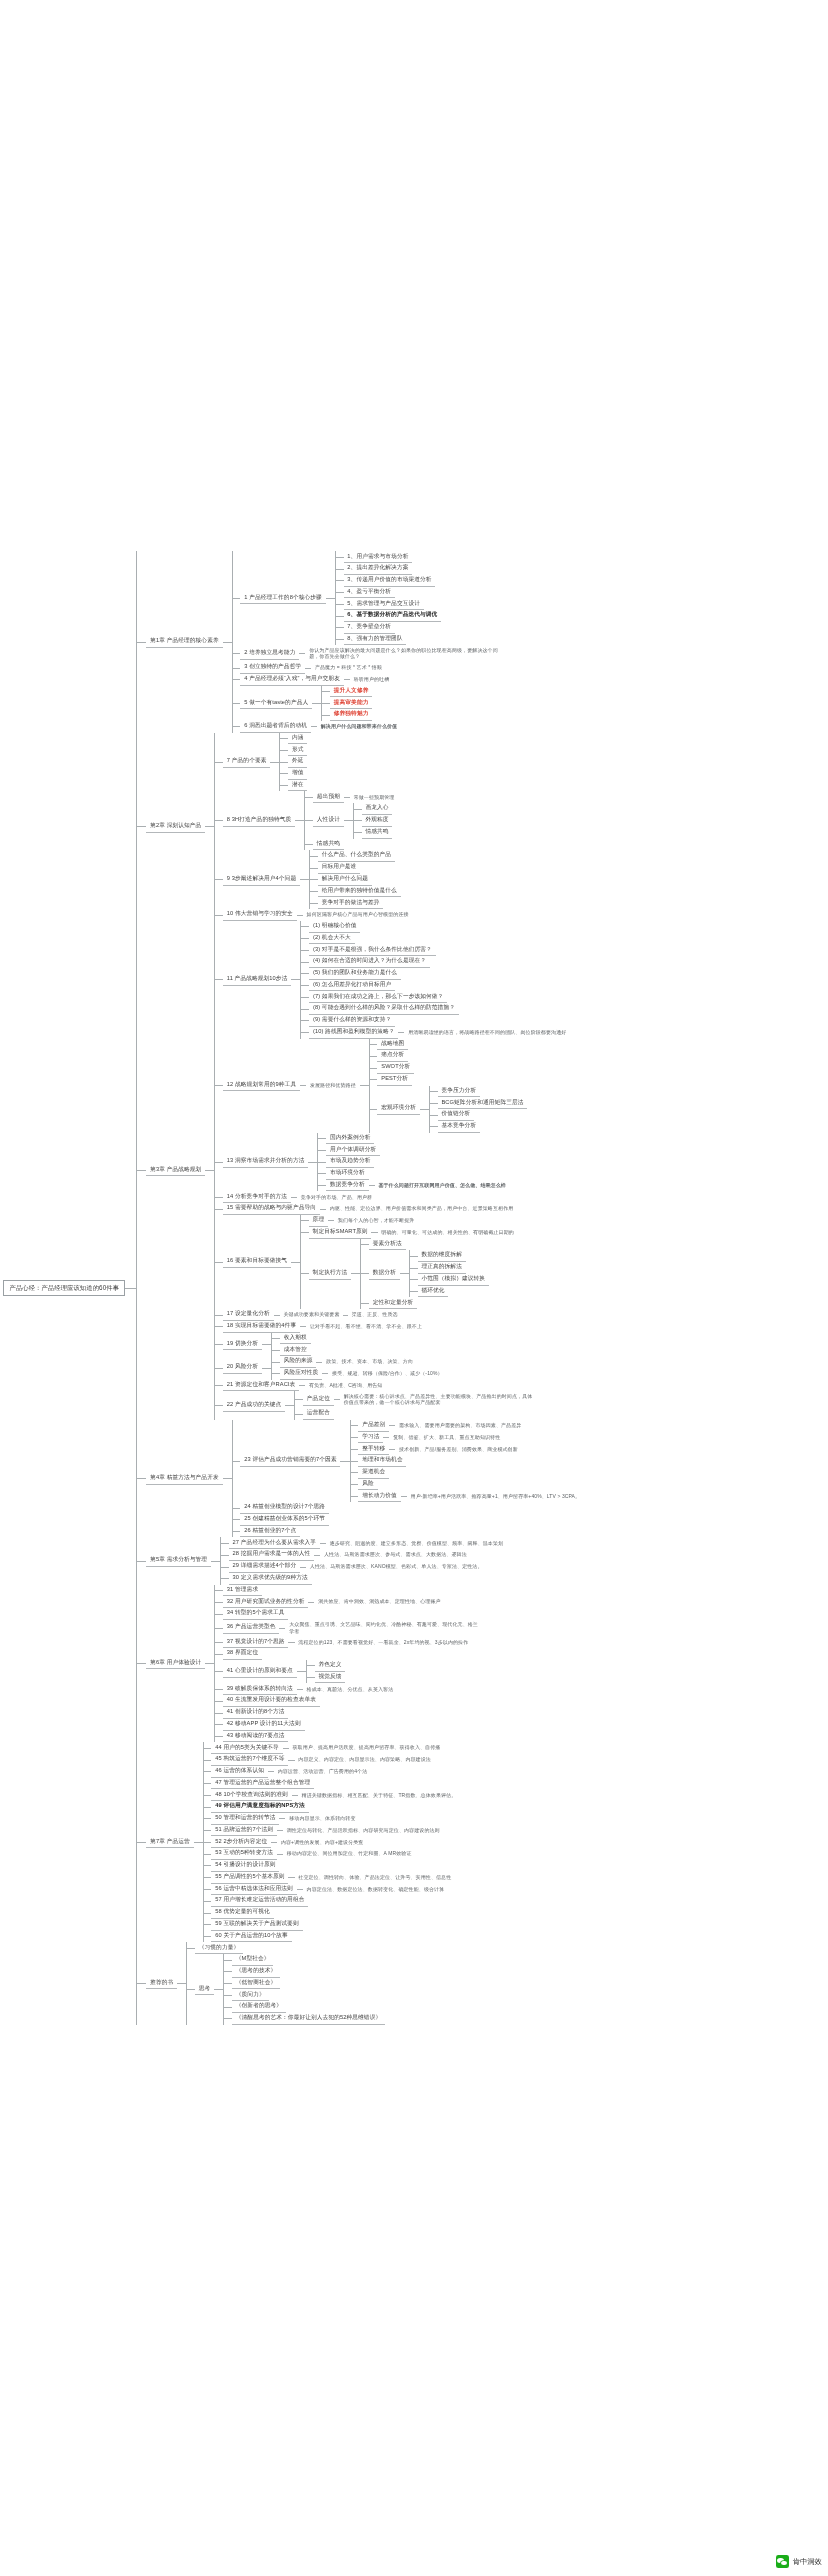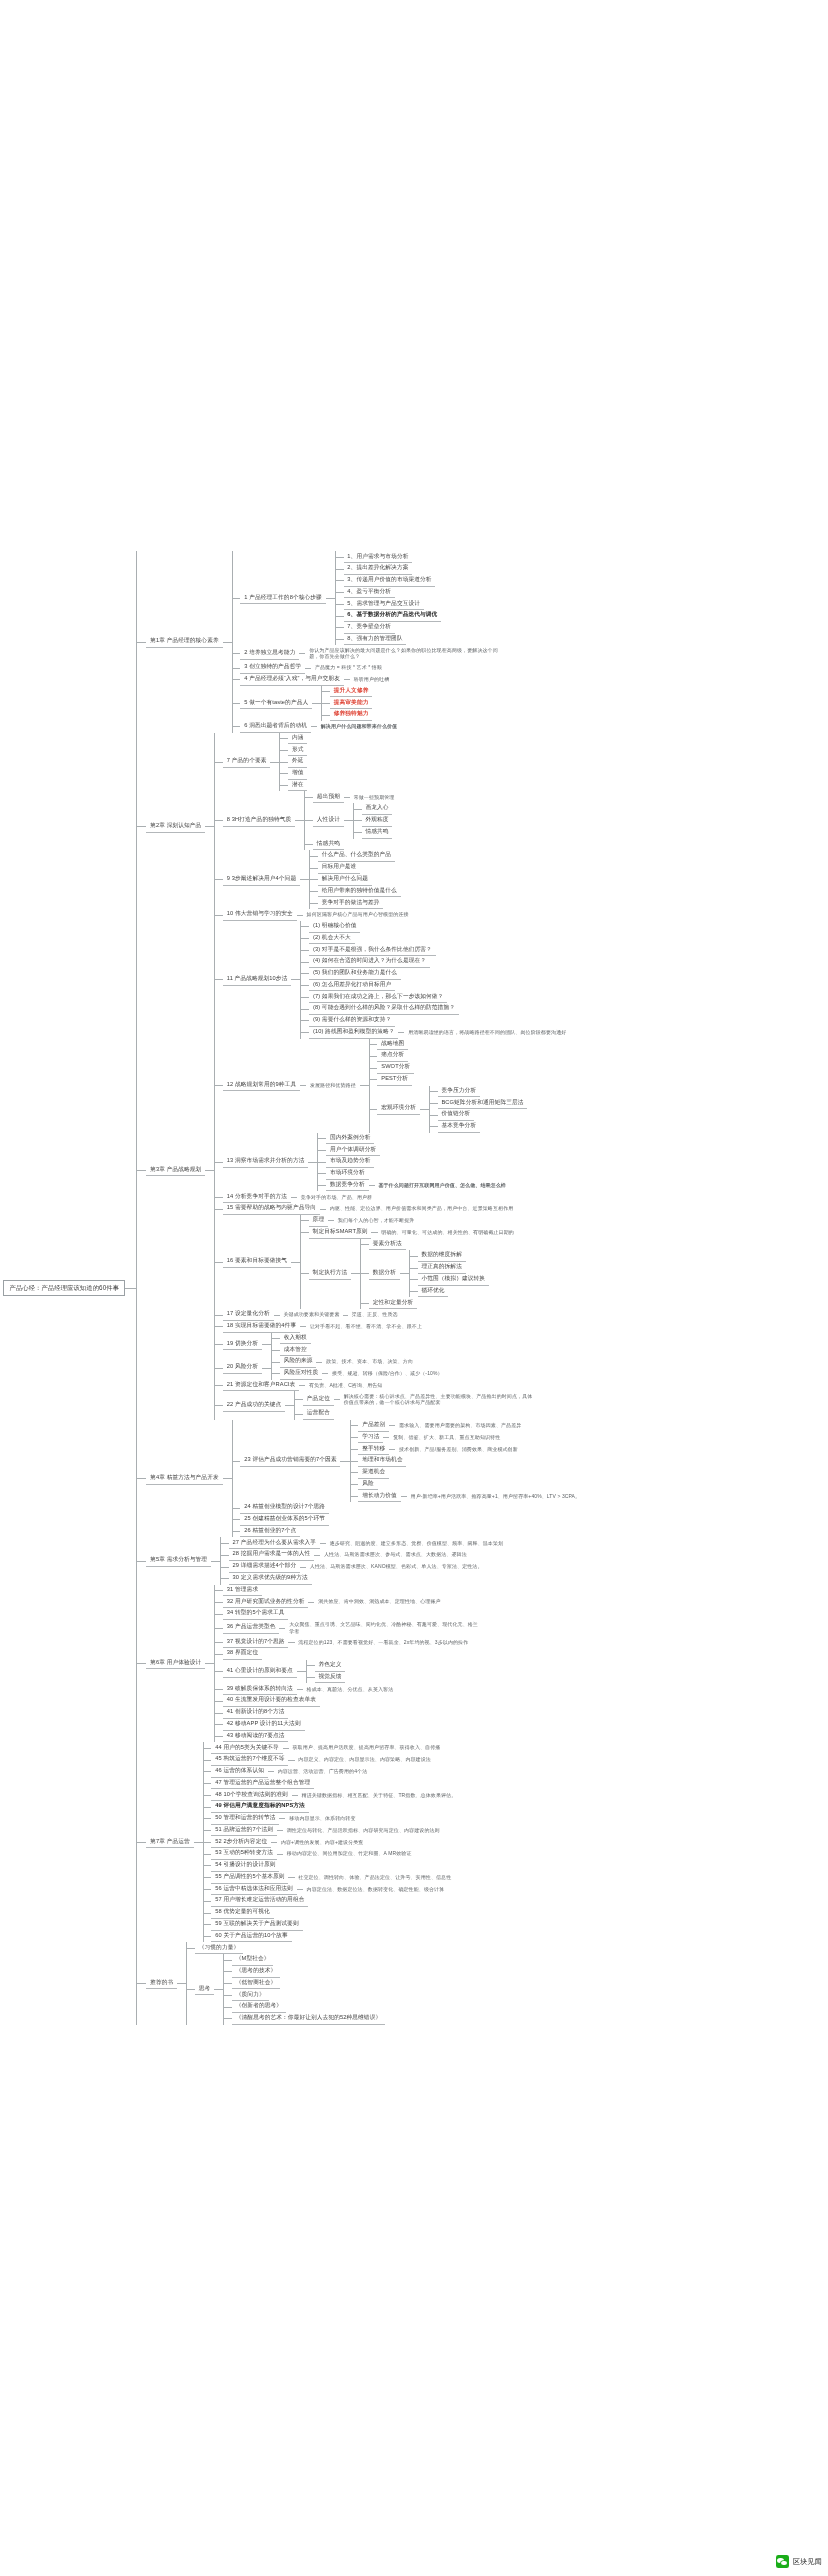--- a/index.html
+++ b/index.html
@@ -1436,15 +1436,15 @@
               </div>
             </div>
           </div>
         </div>
       </div>
     </div>
   </div>
 
 <div id="watermark">
   <div class="wm-logo"></div>
-  <div class="wm-text">区块见闻</div>
+  <div class="wm-text">肯中洞效</div>
 </div>
 
 
 </body></html>

